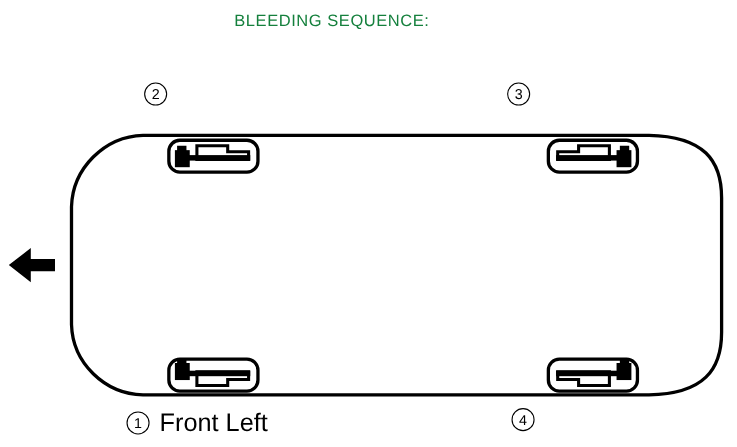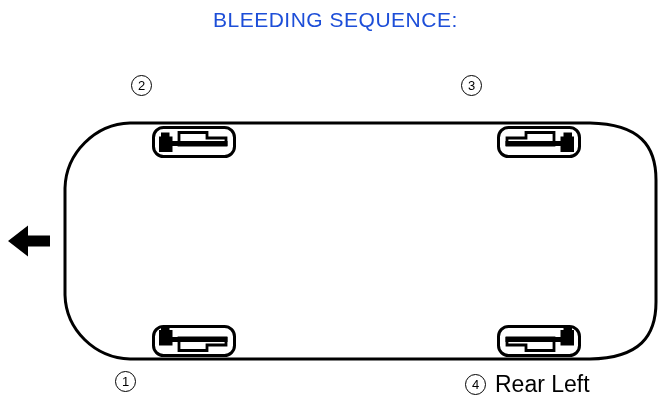--- a/index.html
+++ b/index.html
@@ -13,24 +13,24 @@
     height: 406px;
     background: #ffffff;
     font-family: "Liberation Sans", sans-serif;
     color: #000000;
     overflow: hidden;
   }
   .title {
     position: absolute;
     left: 213px;
     top: 7px;
-    font-size: 21px;
+    font-size: 15px;
     line-height: 26px;
     letter-spacing: 0.5px;
-    color: #1d4ed8;
+    color: #15803d;
     white-space: nowrap;
   }
   .diagram-svg {
     position: absolute;
     left: 0;
     top: 0;
     width: 670px;
     height: 406px;
   }
   .wheel-label {
@@ -109,20 +109,20 @@
   <div class="wheel-label lbl-front-right">
     <span class="seq-circle">2</span>
   </div>
 
   <div class="wheel-label lbl-rear-right">
     <span class="seq-circle">3</span>
   </div>
 
   <div class="wheel-label lbl-front-left">
     <span class="seq-circle">1</span>
+    <span>Front Left</span>
   </div>
 
   <div class="wheel-label lbl-rear-left">
     <span class="seq-circle">4</span>
-    <span>Rear Left</span>
   </div>
 
 </div>
 
 </body></html>

